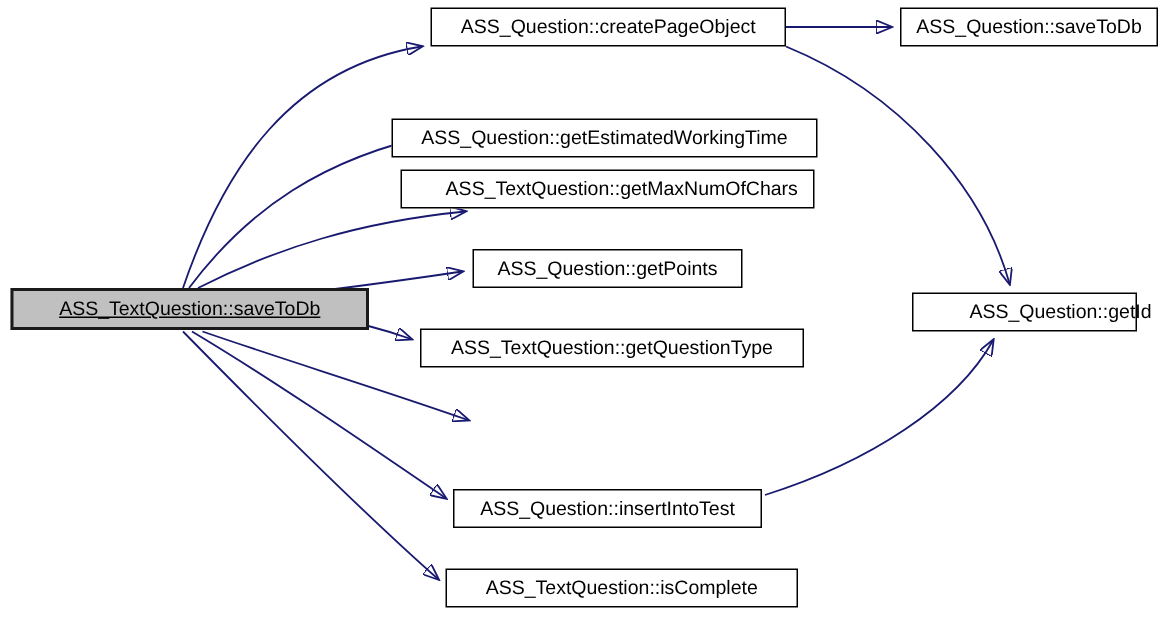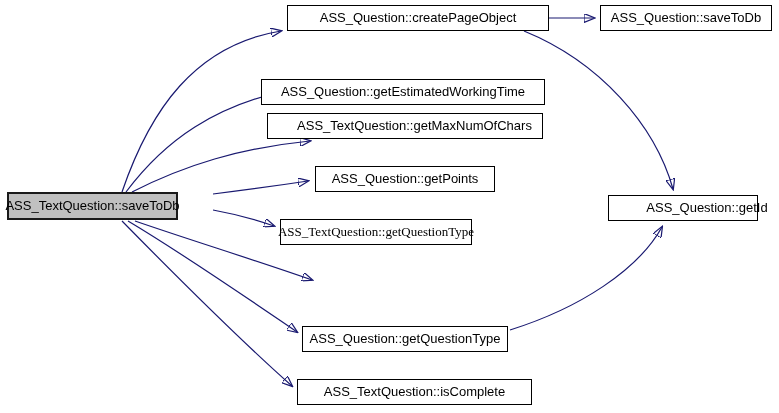--- a/index.html
+++ b/index.html
@@ -65,34 +65,34 @@
     <path d="M 213 194 C 245 190, 275 186, 308 181" marker-end="url(#arrow)"></path>
     <path d="M 213 210 C 235 214, 254 219, 274 226" marker-end="url(#arrow)"></path>
     <path d="M 135 221 C 190 240, 255 260, 312 280" marker-end="url(#arrow)"></path>
     <path d="M 128 221 C 185 255, 250 300, 297 332" marker-end="url(#arrow)"></path>
     <path d="M 122 221 C 175 275, 240 340, 292 386" marker-end="url(#arrow)"></path>
     <path d="M 522 18 L 594 18" marker-end="url(#arrow)"></path>
     <path d="M 524 31 C 600 62, 655 125, 673 189" marker-end="url(#arrow)"></path>
     <path d="M 510 330 C 580 308, 638 270, 662 227" marker-end="url(#arrow)"></path>
   </svg>
 
-  <div class="node root" style="left:7px; top:192px; width:171px; height:28px;">ASS_TextQuestion::saveToDb</div>
+  <div class="node root" style="left:7px; top:192px; width:239px; height:28px;text-decoration:underline;">ASS_TextQuestion::saveToDb</div>
 
-  <div class="node" style="left:287px; top:5px; width:262px; height:26px;">ASS_Question::createPageObject</div>
+  <div class="node" style="left:287px; top:5px; width:237px; height:26px;">ASS_Question::createPageObject</div>
 
   <div class="node" style="left:600px; top:5px; width:172px; height:26px;">ASS_Question::saveToDb</div>
 
   <div class="node" style="left:261px; top:59px; width:284px; height:26px;margin-top:20px;">ASS_Question::getEstimatedWorkingTime</div>
 
   <div class="node" style="left:267px; top:113px; width:276px; height:26px;padding-left:19px;">ASS_TextQuestion::getMaxNumOfChars</div>
 
   <div class="node" style="left:315px; top:166px; width:180px; height:26px;">ASS_Question::getPoints</div>
 
-  <div class="node" style="left:280px; top:219px; width:192px; height:26px;font-family:Liberation Serif, serif;">ASS_TextQuestion::getQuestionType</div>
+  <div class="node" style="left:280px; top:219px; width:256px; height:26px;">ASS_TextQuestion::getQuestionType</div>
 
 
-  <div class="node" style="left:302px; top:326px; width:206px; height:26px;">ASS_Question::getQuestionType</div>
+  <div class="node" style="left:302px; top:326px; width:206px; height:26px;">ASS_Question::insertIntoTest</div>
 
   <div class="node" style="left:297px; top:379px; width:235px; height:26px;">ASS_TextQuestion::isComplete</div>
 
   <div class="node" style="left:608px; top:195px; width:150px; height:26px;padding-left:48px;">ASS_Question::getId</div>
 
 </div>
 
 </body></html>

